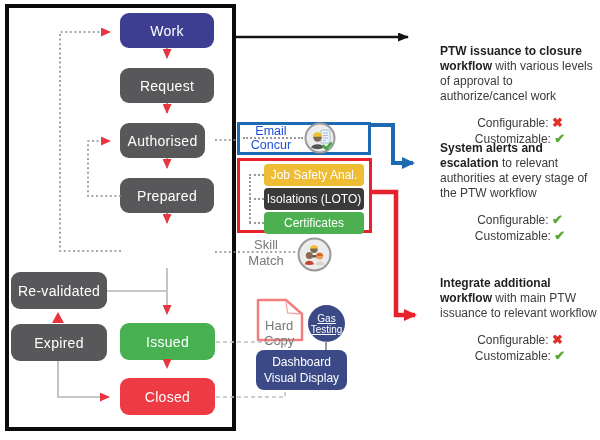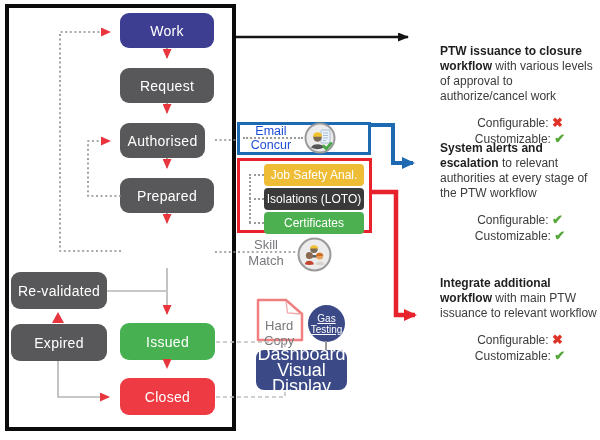--- a/index.html
+++ b/index.html
@@ -19,21 +19,21 @@
             border:3px solid #22c55e;background:#fff;}
   .pill{position:absolute;left:24px;width:100px;height:22px;border-radius:4px;
         color:#fff;font-size:12px;display:flex;align-items:center;justify-content:center;white-space:nowrap;}
   .vdots{position:absolute;border-left:2px dotted #9a9a9a;}
   .gray-label{position:absolute;color:#77787b;font-size:13px;text-align:center;background:#fff;line-height:13px;}
   .iconwrap{position:absolute;}
   .gascircle{position:absolute;left:308px;top:305px;width:37px;height:37px;border-radius:50%;
              color:#fff;font-size:10px;line-height:11px;display:flex;align-items:center;
              justify-content:center;text-align:center;}
   .dashboard{position:absolute;left:256px;top:350px;width:91px;height:40px;border-radius:8px;
-             color:#fff;font-size:18px;line-height:16px;display:flex;align-items:center;
+             color:#fff;font-size:12px;line-height:16px;display:flex;align-items:center;
              justify-content:center;text-align:center;}
   .hardcopy{position:absolute;left:256px;top:298px;width:48px;height:44px;}
   .hardcopy .t{position:absolute;left:8px;top:20px;color:#77787b;font-size:13px;line-height:15px;text-align:center;}
   
   .ann{position:absolute;left:440px;width:160px;color:#3b3b3b;font-size:12px;line-height:15px;}
   .ann .bold{font-weight:bold;color:#1f1f1f;}
   .cfg{margin-top:11px;}
   .cfgline{line-height:16px;text-align:center;}
   .mark{font-weight:bold;font-size:13px;}
 </style>

